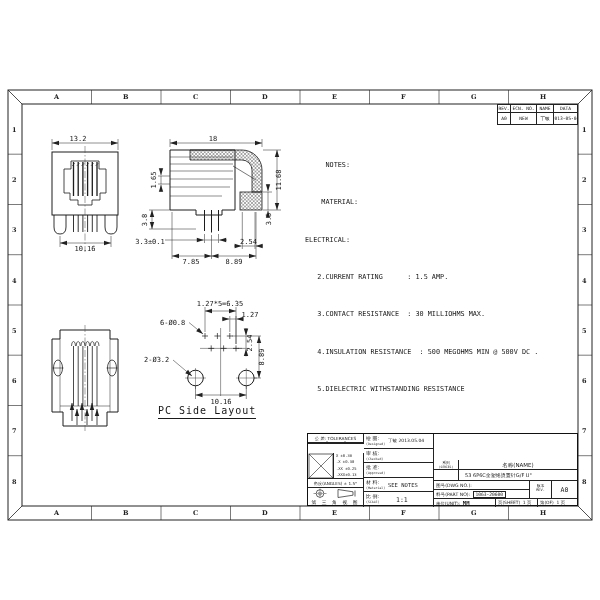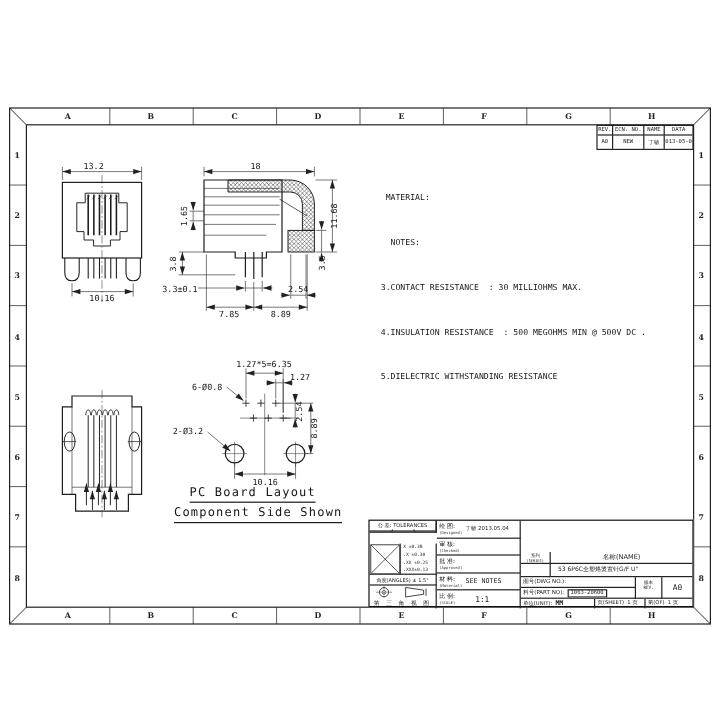--- a/index.html
+++ b/index.html
@@ -211,35 +211,36 @@
   <div>ECN. NO.</div>
   <div>NAME</div>
   <div>DATA</div>
   <div>A0</div>
   <div>NEW</div>
   <div class="cjk">丁敏</div>
   <div>2013-05-04</div>
 </div>
 
 <div id="notes">
+  <div>     NOTES:</div>
   <div>    MATERIAL:</div>
-  <div>     NOTES:</div>
+  <div>ELECTRICAL:</div>
+  <div>   2.CURRENT RATING      : 1.5 AMP.</div>
   <div>   3.CONTACT RESISTANCE  : 30 MILLIOHMS MAX.</div>
   <div>   4.INSULATION RESISTANCE  : 500 MEGOHMS MIN @ 500V DC .</div>
   <div>   5.DIELECTRIC WITHSTANDING RESISTANCE</div>
   
   
   
   
   
   
 </div>
 
-<div class="cap" style="left:158px;top:405px">PC Board Layout</div>
-<div class="cap" style="left:145px;top:422px">Component Side Shown</div>
+<div class="cap" style="left:158px;top:405px">PC Side Layout</div>
 
 <div id="tb">
 
   <div class="tc br bb" style="left:0;top:0;width:56px;height:10px">
     <svg width="56" height="10">
       <line x1="12" y1="5.5" x2="44" y2="5.5" stroke="#222" stroke-width="0.7" marker-start="url(#ar)" marker-end="url(#ar)"></line>
       <path d="M19,2 V9 M37,2 V9" stroke="#222" stroke-width="0.6" fill="none"></path>
     </svg>
   </div>
   <div class="tc br bb cjk" style="left:0;top:10;width:56px;height:9px;font-size:4.3px;text-align:center;line-height:9px">公 差: TOLERANCES</div>

